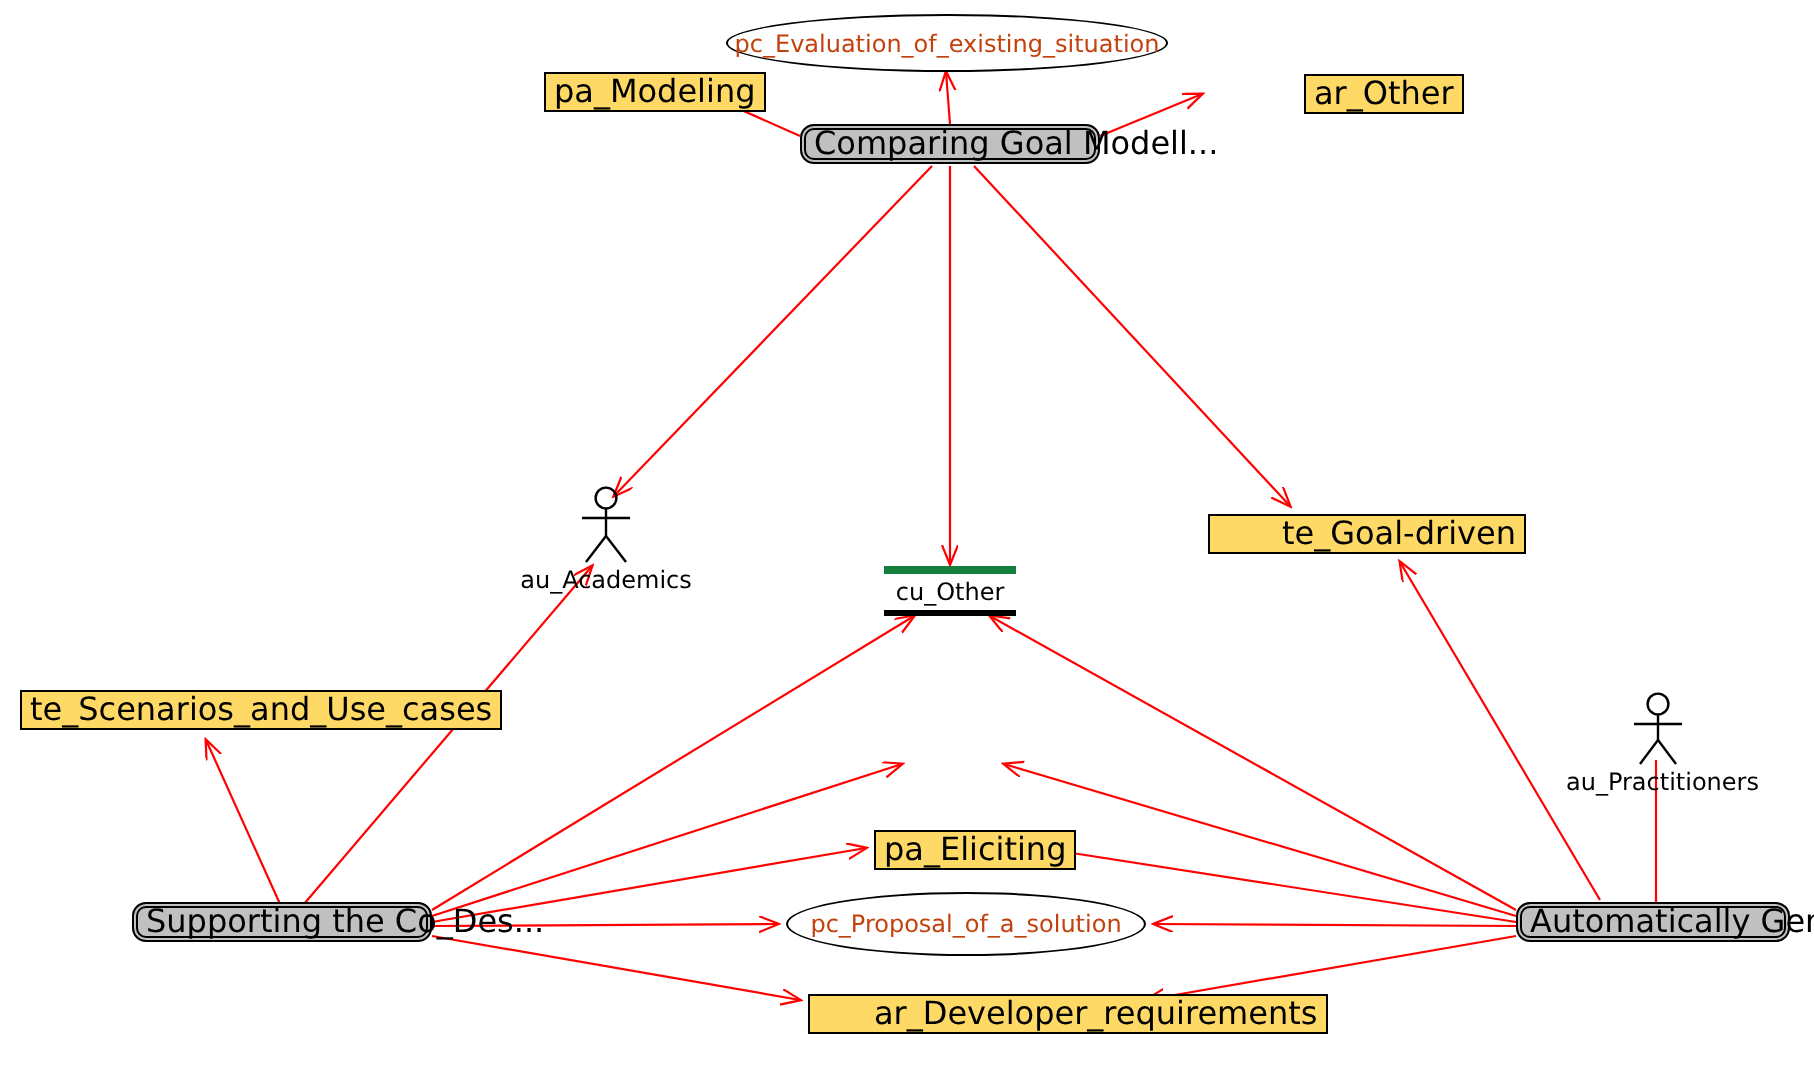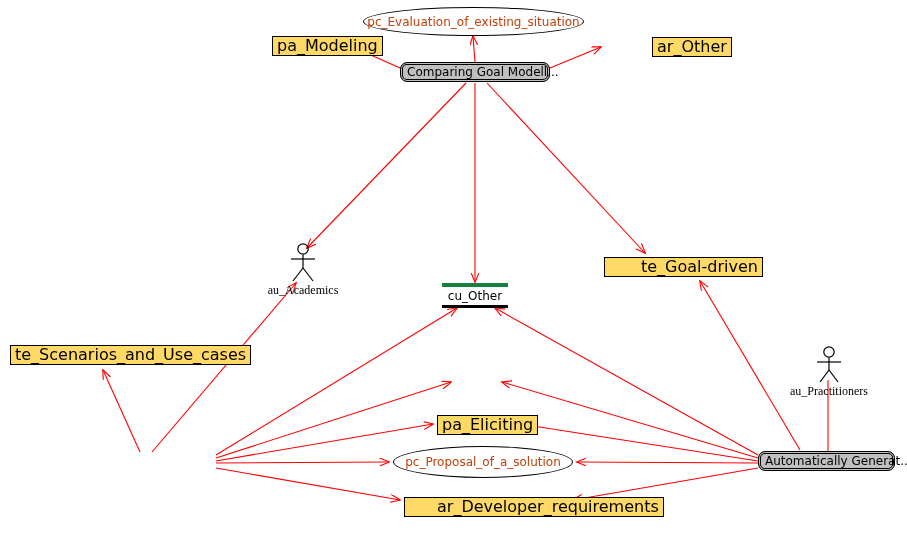--- a/index.html
+++ b/index.html
@@ -40,21 +40,21 @@
     padding: 1px 4px 1px 4px;
     text-align: center;
   }
 
   
   .graybox {
     background: #c0c0c0;
     border: 1px solid #000000;
     border-radius: 7px;
     color: #000000;
-    font-size: 12px;
+    font-size: 16px;
     line-height: 16px;
     padding: 1px 6px;
     text-align: center;
     box-shadow: inset 0 0 0 1px #c0c0c0, inset 0 0 0 2px #000000;
   }
 
   
   .ellipse {
     border: 1px solid #000000;
     border-radius: 50%;
@@ -77,21 +77,20 @@
     text-align: center;
     border-top: 4px solid #15803d;
     border-bottom: 3px solid #000000;
     padding: 1px 4px;
   }
 
   
   .actor {
     position: absolute;
     text-align: center;
-    font-family: Liberation Serif, serif;
   }
   .actor svg { display: block; margin: 0 auto; }
   .actor .actor-label {
     font-size: 12px;
     line-height: 14px;
     color: #000000;
     white-space: nowrap;
     margin-top: 0px;
   }
 </style>
@@ -174,16 +173,17 @@
   </div>
 
   <div class="node tagbox" style="left:437px; top:415px;">pa_Eliciting</div>
 
   <div class="node ellipse" style="left:393px; top:446px; width:180px; height:32px;">
     <span>pc_Proposal_of_a_solution</span>
   </div>
 
   <div class="node tagbox" style="left:404px; top:497px;padding-left:32px;">ar_Developer_requirements</div>
 
+  <div class="node graybox" style="left:66px; top:451px; width:150px;">Supporting the Co_Des...</div>
 
   <div class="node graybox" style="left:758px; top:451px; width:137px;">Automatically Generat...</div>
 
 </div>
 
 </body></html>

